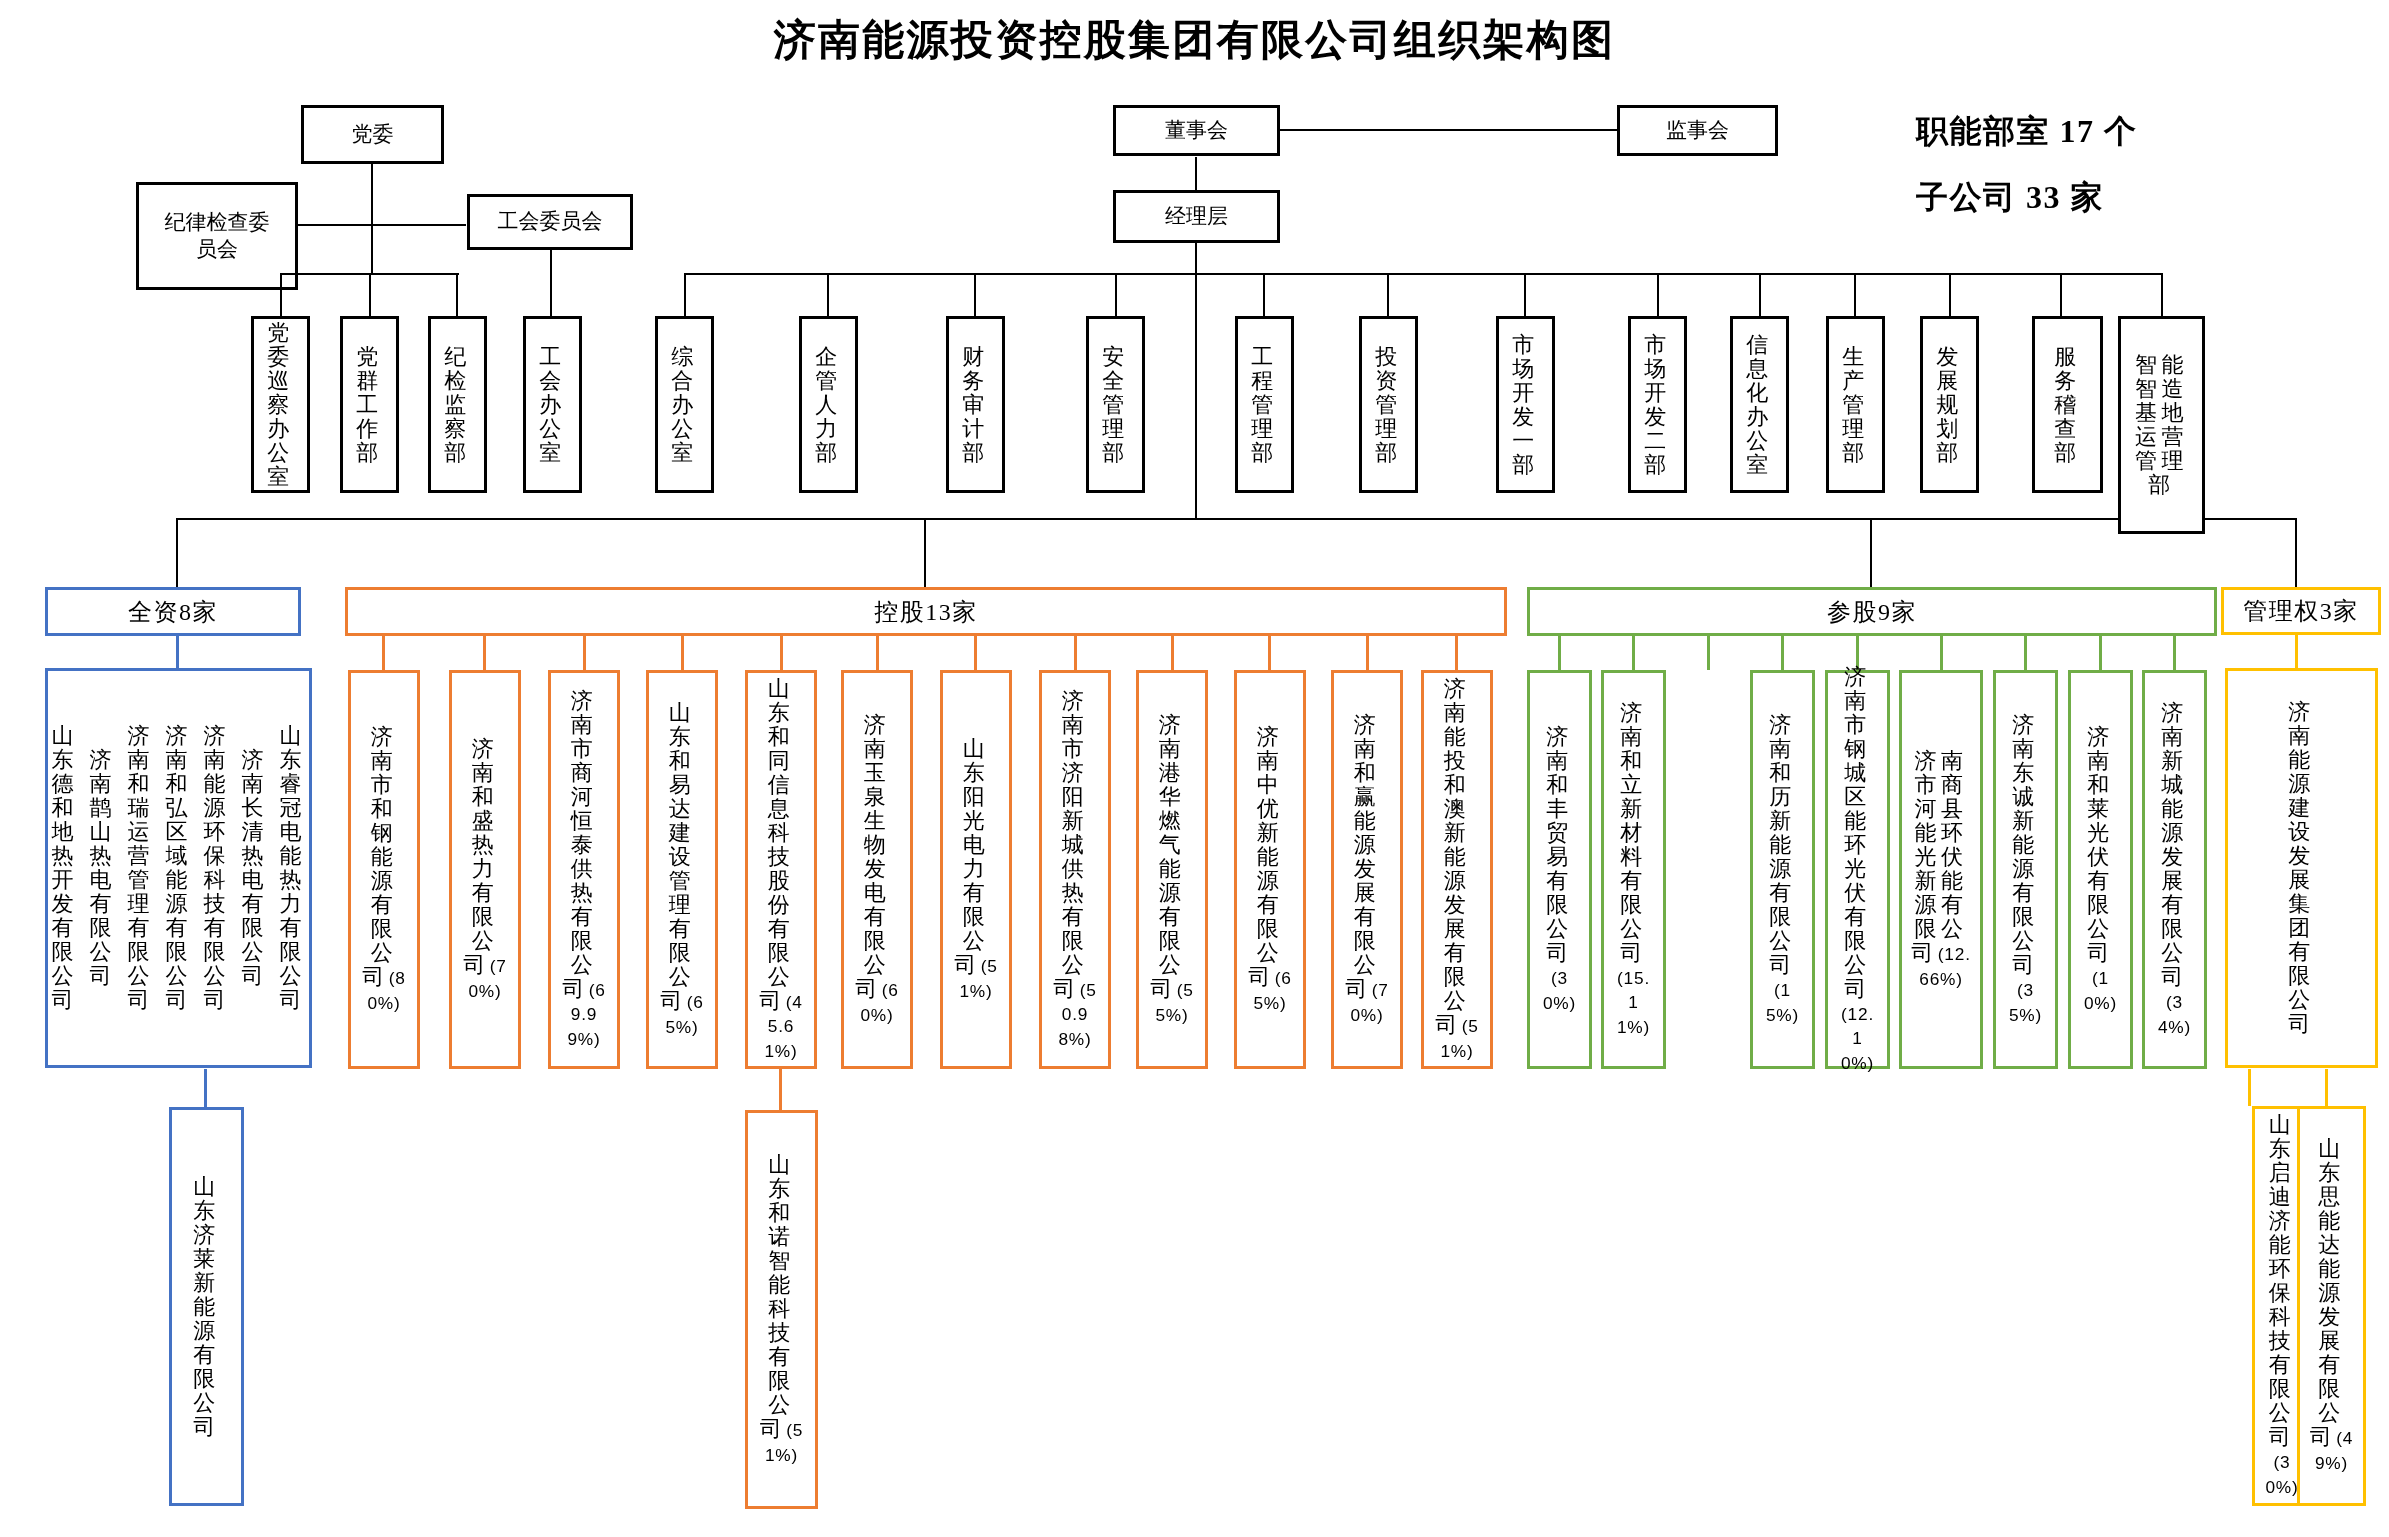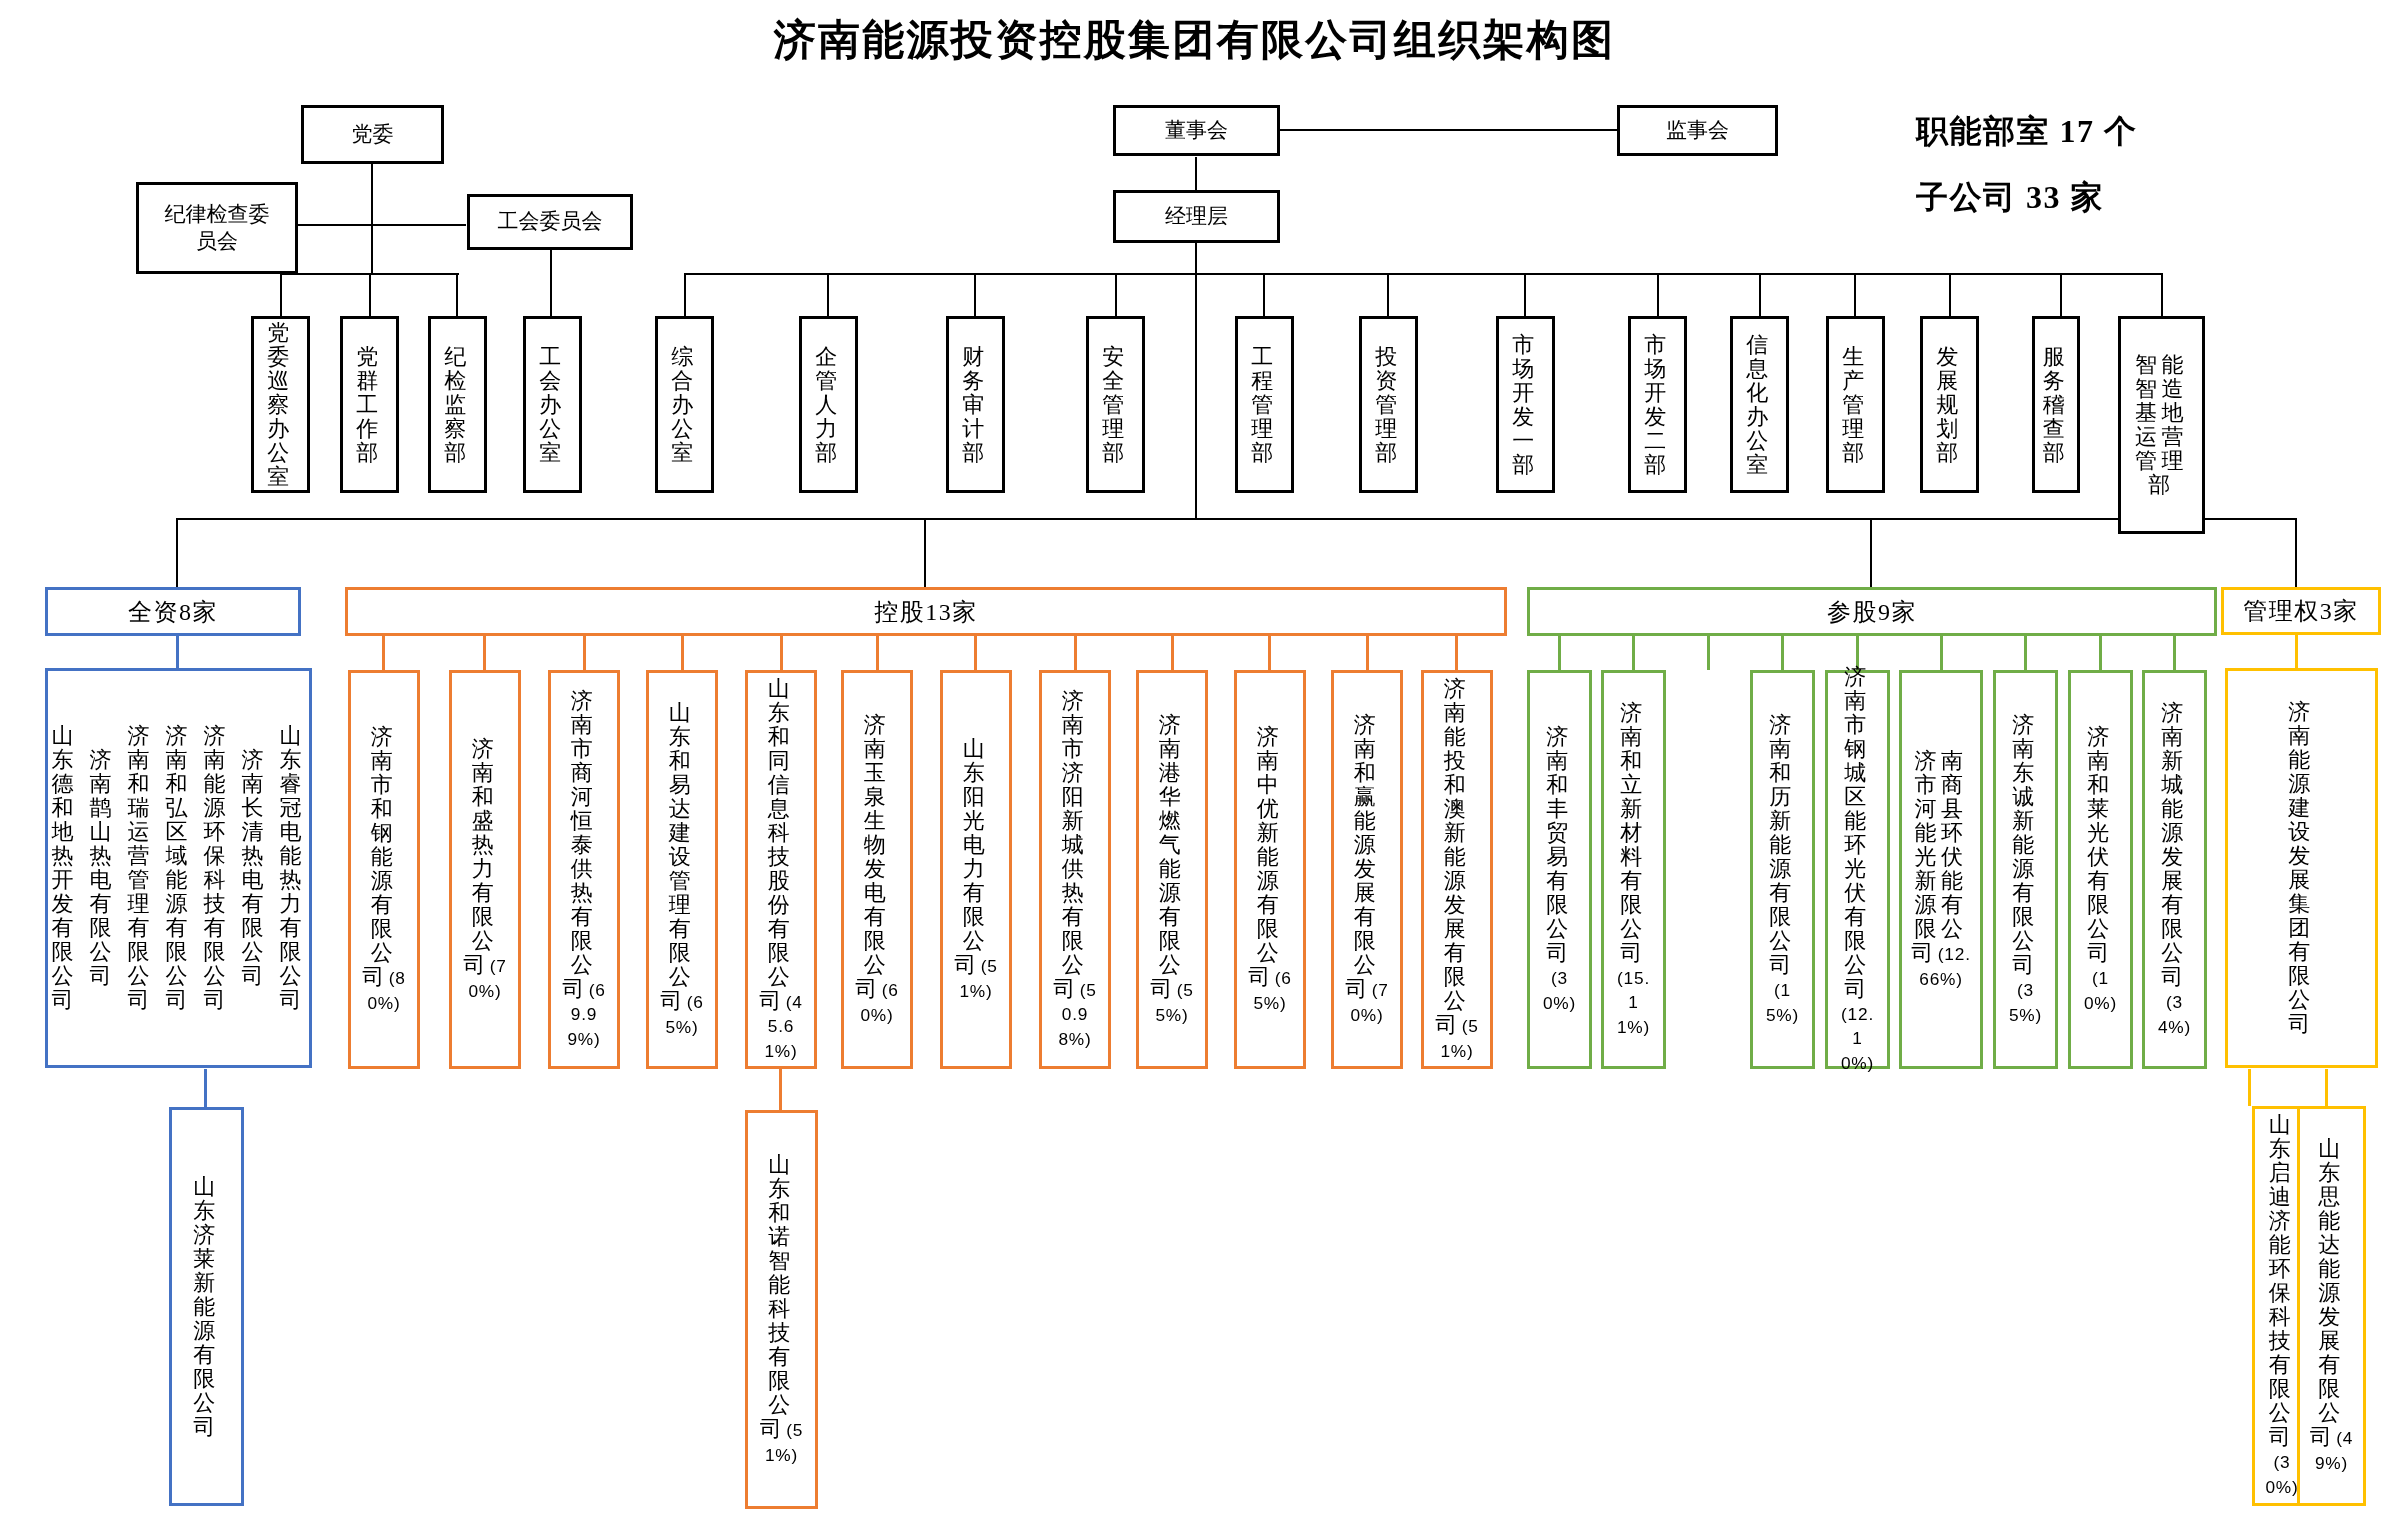--- a/index.html
+++ b/index.html
@@ -7,21 +7,21 @@
           font-family:"Liberation Serif","DejaVu Serif",serif;color:#000;overflow:hidden;}
   .title{position:absolute;top:12px;left:0;width:100%;text-align:center;
          font-size:42px;font-weight:bold;letter-spacing:2.3px;}
   .stat{position:absolute;left:1916px;font-size:32px;font-weight:bold;letter-spacing:1.5px;}
   #stat-1{top:110px;}
   #stat-2{top:176px;}
   .node{position:absolute;box-sizing:border-box;border:3px solid #000;background:#fff;
         display:flex;align-items:center;justify-content:center;text-align:center;
         font-size:21px;line-height:1.3;}
   #n-party{left:301px;top:105px;width:143px;height:59px;}
-  #n-discipline{left:136px;top:182px;width:162px;height:92px;padding:0 22.6px;}
+  #n-discipline{left:136px;top:182px;width:162px;height:108px;padding:0 22.6px;}
   #n-union{left:467px;top:194px;width:166px;height:56px;}
   #n-board{left:1113px;top:105px;width:167px;height:51px;}
   #n-supervisory{left:1617px;top:105px;width:161px;height:51px;}
   #n-management{left:1113px;top:190px;width:167px;height:53px;}
   .gheader{position:absolute;box-sizing:border-box;border:3.8px solid #000;background:#fff;
            display:flex;align-items:center;justify-content:center;font-size:24px;letter-spacing:1.5px;}
   #g-blue{left:45px;top:587px;width:256px;height:49px;}
   #g-orange{left:345px;top:587px;width:1162px;height:49px;}
   #g-green{left:1527px;top:587px;width:690px;height:49px;}
   #g-yellow{left:2221px;top:587px;width:160px;height:48px;}
@@ -187,21 +187,21 @@
     </div>
     <div class="vbox " style="left: 1730px; top: 316px; width: 59px; height: 177px;">
       <span class="inner">信息化办公室</span>
     </div>
     <div class="vbox " style="left: 1826px; top: 316px; width: 59px; height: 177px;">
       <span class="inner">生产管理部</span>
     </div>
     <div class="vbox " style="left: 1920px; top: 316px; width: 59px; height: 177px;">
       <span class="inner">发展规划部</span>
     </div>
-    <div class="vbox " style="left: 2032px; top: 316px; width: 48px; height: 177px;">
+    <div class="vbox " style="left: 2032px; top: 316px; width: 71px; height: 177px;">
       <span class="inner">服务稽查部</span>
     </div>
     <div class="vbox " style="left: 2118px; top: 316px; width: 87px; height: 218px;">
       <span class="inner">智能智造基地运营管理部</span>
     </div>
     <div class="vbox b-orange" style="left: 348px; top: 670px; width: 72px; height: 399px;">
       <div class="inner"><span class="">济南市和钢能源有限公司</span><span class="pct">(80%)</span></div>
     </div>
     <div class="vbox b-orange" style="left: 449px; top: 670px; width: 72px; height: 399px;">
       <div class="inner"><span class="">济南和盛热力有限公司</span><span class="pct">(70%)</span></div>

